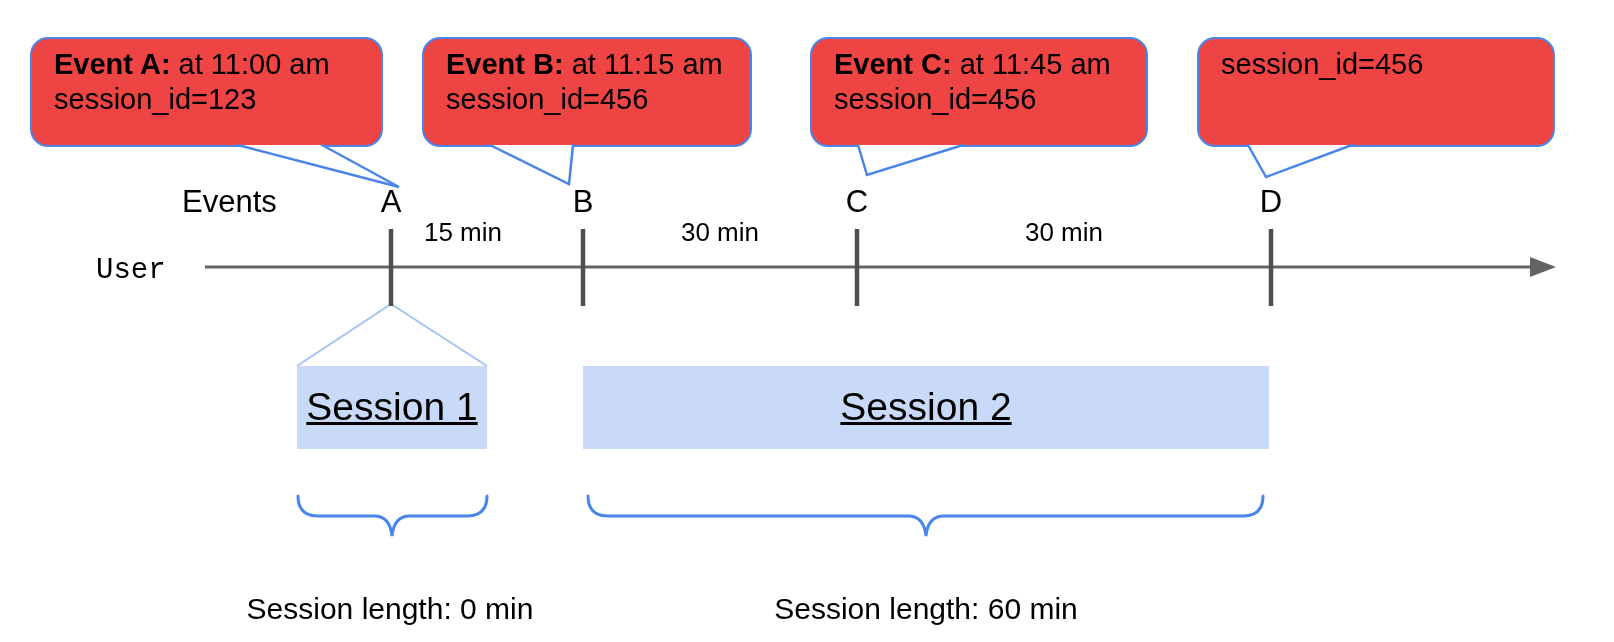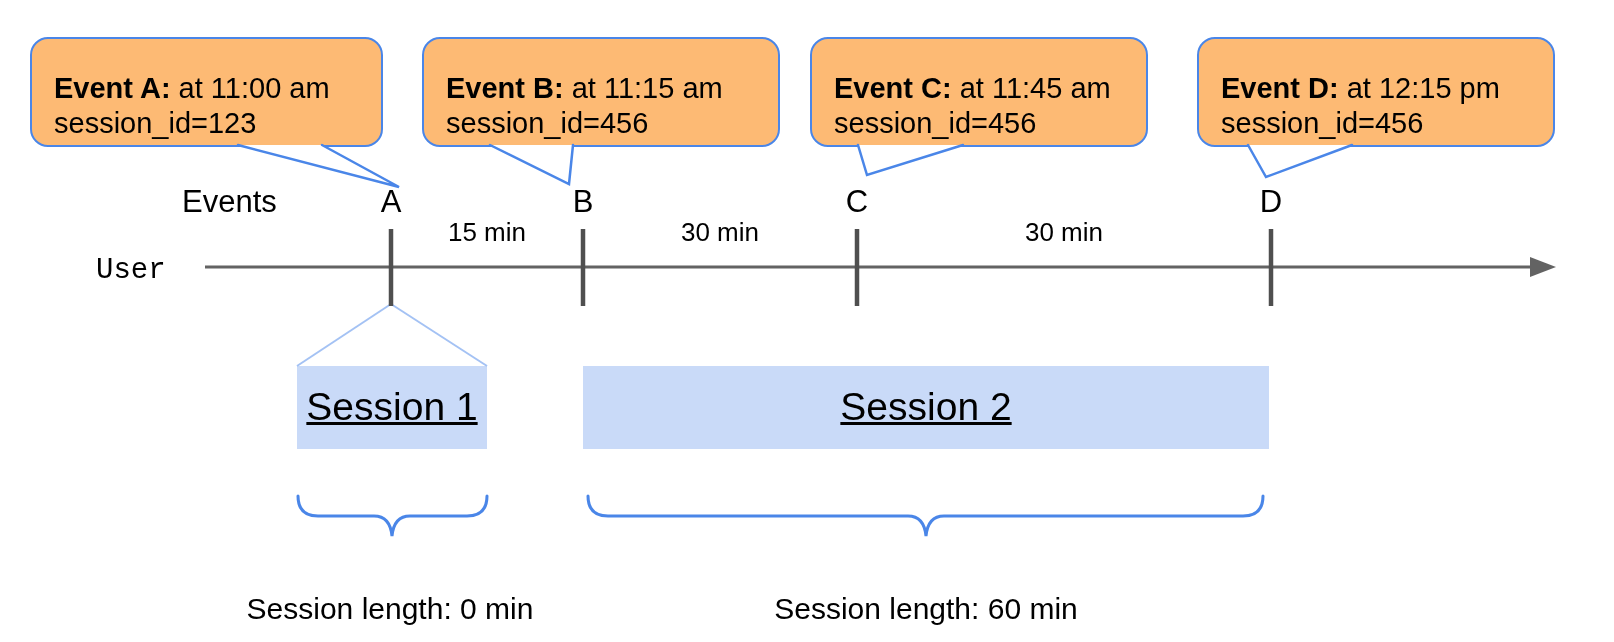--- a/index.html
+++ b/index.html
@@ -13,22 +13,22 @@
   html,body{margin:0;padding:0;background:#ffffff;}
   .canvas{
     position:relative;width:1614px;height:642px;background:#ffffff;overflow:hidden;
     font-family:"Liberation Sans", sans-serif;color:var(--ink);
   }
   .layer{position:absolute;left:0;top:0;width:1614px;height:642px;}
   .svg-bg{z-index:1;}
   .svg-fg{z-index:3;pointer-events:none;}
   .callout{
     position:absolute;top:37px;height:110px;box-sizing:border-box;z-index:2;
-    background:#fdba74;border:2.5px solid var(--blue);border-radius:18px;
-    padding:32px 0 0 22px;font-size:29px;line-height:35px;white-space:nowrap;
+    background:#ef4444;border:2.5px solid var(--blue);border-radius:18px;
+    padding:8px 0 0 22px;font-size:29px;line-height:35px;white-space:nowrap;
   }
   .callout b{font-weight:bold;}
   .lbl{position:absolute;z-index:4;white-space:nowrap;}
   .cx{transform:translateX(-50%);}
   .events-label{left:182px;top:184px;font-size:31px;line-height:36px;}
   .marker{top:184px;font-size:31px;line-height:36px;}
   .user-label{left:96px;top:248px;font-size:29px;line-height:46px;font-family:Liberation Mono, monospace;}
   .interval{top:216px;font-size:26px;line-height:32px;}
   .session-name{top:389px;font-size:39px;line-height:36px;text-decoration:underline;}
   .session-length{top:591px;font-size:30px;line-height:36px;}
@@ -55,49 +55,48 @@
     <line x1="1271" y1="229" x2="1271" y2="306" stroke="var(--tick-gray)" stroke-width="4.5"></line>
 
     <path fill="none" stroke="var(--blue)" stroke-width="3" stroke-linecap="round" d="M 298 496 Q 298 516 318 516 L 374 516 Q 390 516 392 536 Q 394 516 410 516 L 467 516 Q 487 516 487 496"></path>
     <path fill="none" stroke="var(--blue)" stroke-width="3" stroke-linecap="round" d="M 588 496 Q 588 516 608 516 L 908 516 Q 924 516 926 536 Q 928 516 944 516 L 1243 516 Q 1263 516 1263 496"></path>
   </svg>
 
   <div class="callout" style="left:30px;width:353px">
     <div><b>Event A:</b><span> at 11:00 am</span></div>
     <div>session_id=123</div>
   </div>
-  <div class="callout" style="left:422px;width:358px">
+  <div class="callout" style="left:422px;width:330px">
     <div><b>Event B:</b><span> at 11:15 am</span></div>
     <div>session_id=456</div>
   </div>
   <div class="callout" style="left:810px;width:338px">
     <div><b>Event C:</b><span> at 11:45 am</span></div>
     <div>session_id=456</div>
   </div>
   <div class="callout" style="left:1197px;width:358px">
-    <div><b>Event D:</b><span> at 12:15 pm</span></div>
     <div>session_id=456</div>
   </div>
 
   <svg class="layer svg-fg" viewBox="0 0 1614 642" xmlns="http://www.w3.org/2000/svg">
     <path d="M 238 145 L 399 187 L 322 145" fill="#ffffff" stroke="var(--blue)" stroke-width="2.5" stroke-linecap="round"></path>
     <path d="M 490 145 L 569 184 L 573 145" fill="#ffffff" stroke="var(--blue)" stroke-width="2.5" stroke-linecap="round"></path>
     <path d="M 963 145 L 867 175 L 858 145" fill="#ffffff" stroke="var(--blue)" stroke-width="2.5" stroke-linecap="round"></path>
     <path d="M 1352 145 L 1266 177 L 1248 145" fill="#ffffff" stroke="var(--blue)" stroke-width="2.5" stroke-linecap="round"></path>
   </svg>
 
   <div class="lbl events-label">Events</div>
   <div class="lbl marker cx" style="left:391px">A</div>
   <div class="lbl marker cx" style="left:583px">B</div>
   <div class="lbl marker cx" style="left:857px">C</div>
   <div class="lbl marker cx" style="left:1271px">D</div>
 
   <div class="lbl user-label">User</div>
 
-  <div class="lbl interval cx" style="left:487px">15 min</div>
+  <div class="lbl interval cx" style="left:463px">15 min</div>
   <div class="lbl interval cx" style="left:720px">30 min</div>
   <div class="lbl interval cx" style="left:1064px">30 min</div>
 
   <div class="lbl session-name cx" style="left:392px">Session 1</div>
   <div class="lbl session-name cx" style="left:926px">Session 2</div>
 
   <div class="lbl session-length cx" style="left:390px">Session length: 0 min</div>
   <div class="lbl session-length cx" style="left:926px">Session length: 60 min</div>
 
 </div>

